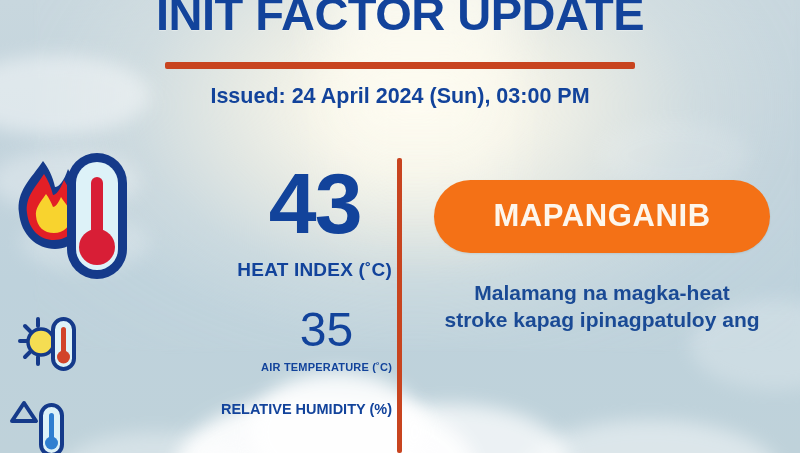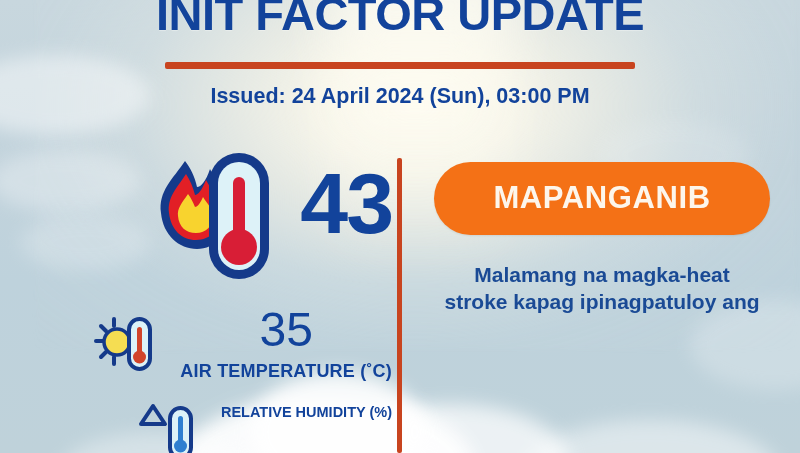--- a/index.html
+++ b/index.html
@@ -123,21 +123,21 @@
     position: absolute;
     left: 0;
     top: 145px;
     width: 392px;
     z-index: 6;
   }
   .metric {
     position: relative;
     display: flex;
     align-items: flex-start;
-    justify-content: flex-end;
+    justify-content: space-between;
   }
   .metric-icon { flex: 0 0 auto; }
   .metric-text {
     display: flex;
     flex-direction: column;
     align-items: center;
   }
   .metric-value {
     color: #12439b;
     line-height: 0.95;
@@ -153,34 +153,34 @@
   .m1 .metric-icon { margin-top: 2px; }
   .m1 .metric-text { margin-left: 22px; margin-top: 18px; }
   .m1 .metric-value { font-size: 86px; font-weight: bold; letter-spacing: -2px; }
   .m1 .metric-label { font-size: 19px; margin-top: 14px; letter-spacing: 0.2px; }
 
   
   .m2 { margin-top: 18px; padding-left: 16px; }
   .m2 .metric-icon { margin-top: 6px; }
   .m2 .metric-text { margin-left: 24px; }
   .m2 .metric-value { font-size: 48px; font-weight: 400; }
-  .m2 .metric-label { font-size: 18px; margin-top: 8px; letter-spacing: 0.2px; }
+  .m2 .metric-label { font-size: 11px; margin-top: 8px; letter-spacing: 0.2px; }
 
   
   .m3 { margin-top: 14px; padding-left: 4px; }
   .m3 .metric-icon { margin-top: 6px; }
   .m3 .metric-text { margin-left: 24px; }
   .m3 .metric-value { font-size: 48px; font-weight: 400; }
   .m3 .metric-label { font-size: 14.5px; margin-top: 8px; }
 
   
   .advisory {
     position: absolute;
     left: 404px;
-    top: 162px;
+    top: 180px;
     width: 396px;
     z-index: 6;
     text-align: center;
   }
   .level-badge {
     display: block;
     width: 336px;
     margin: 0 auto;
     padding: 18px 0 19px 0;
     background: #f47116;
@@ -248,20 +248,21 @@
 
           <rect x="66" y="15" width="42" height="108" rx="21" fill="#ddf2f8"></rect>
 
           <rect x="81" y="30" width="12" height="62" rx="6" fill="#d81e36"></rect>
 
           <circle cx="87" cy="100" r="18" fill="#d81e36"></circle>
         </svg>
       </div>
       <div class="metric-text">
         <div class="metric-value">43</div>
+        <div class="metric-label">HEAT INDEX (˚C)</div>
       </div>
     </div>
 
     <div class="metric m2">
       <div class="metric-icon">
         <svg width="64" height="62" viewBox="0 0 64 62" aria-hidden="true">
           <g stroke="#153a8a" stroke-width="4" stroke-linecap="round">
             <line x1="4" y1="28" x2="12" y2="28"></line>
             <line x1="22" y1="6" x2="22" y2="13"></line>
             <line x1="9" y1="13" x2="14" y2="18"></line>

